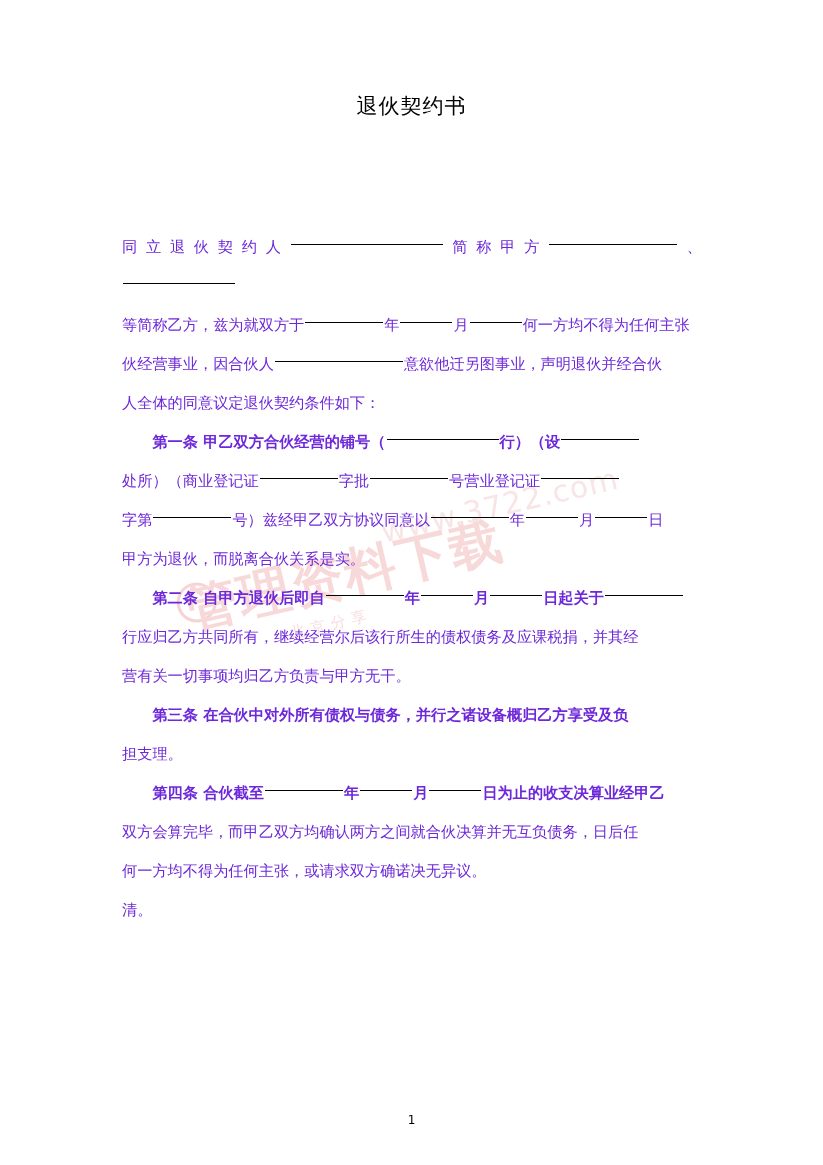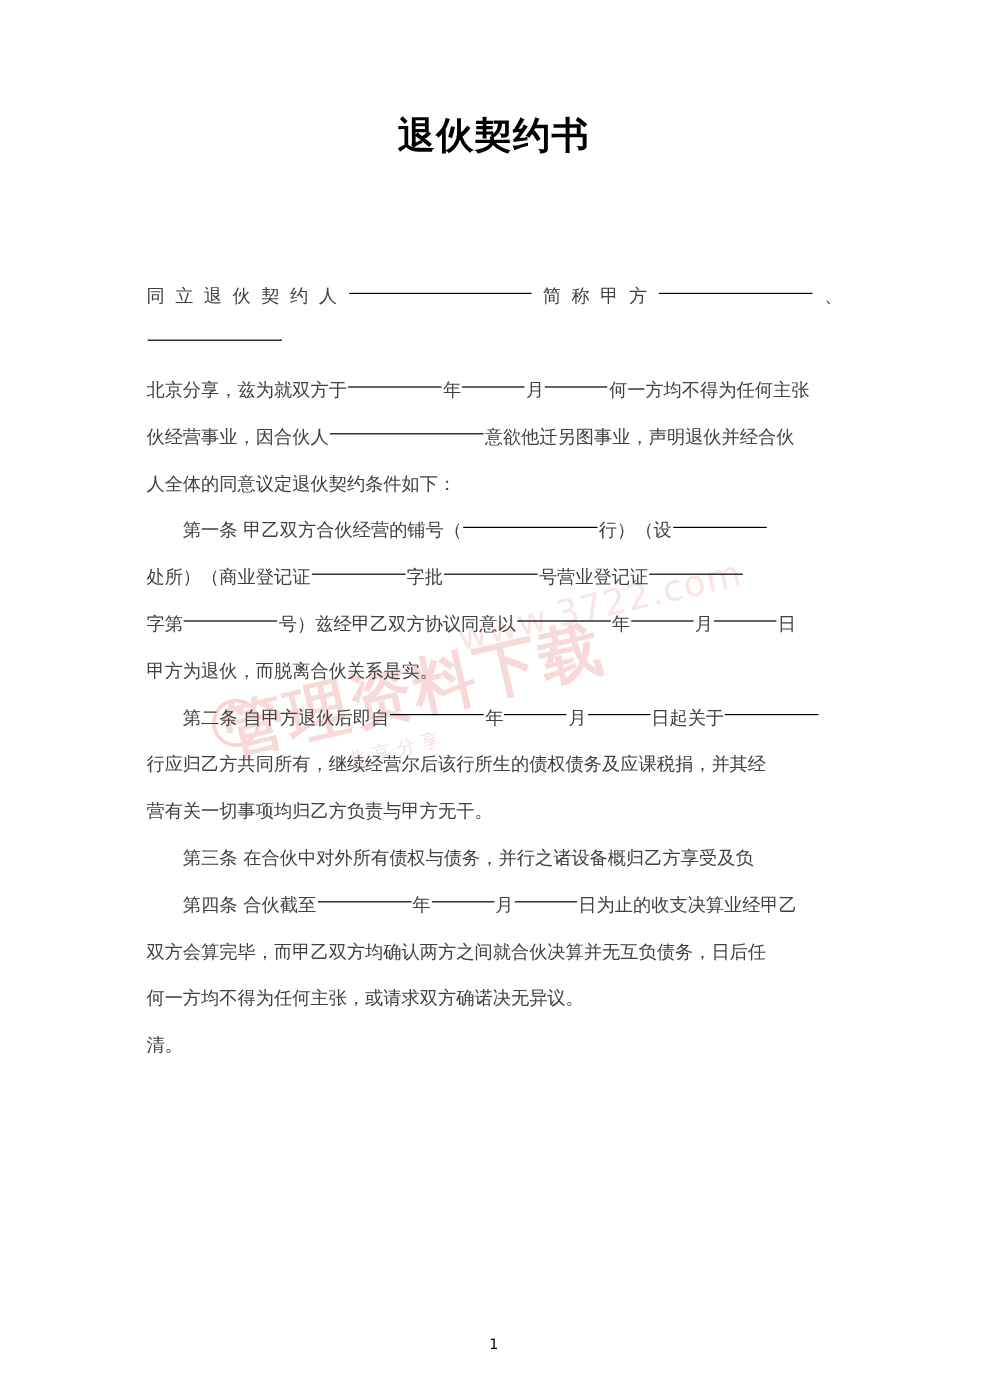--- a/index.html
+++ b/index.html
@@ -18,42 +18,43 @@
     background: #ffffff;
     overflow: hidden;
     box-sizing: border-box;
   }
   .doc-title {
     position: absolute;
     top: 92px;
     left: 0;
     width: 823px;
     text-align: center;
-    font-size: 31px;
-    font-weight: bold;
+    font-size: 21px;
+    font-weight: normal;
     color: #000000;
     letter-spacing: 1px;
   }
   .body-text {
     position: absolute;
     top: 228px;
     left: 122px;
     width: 580px;
     font-size: 15.2px;
     line-height: 39px;
-    color: #404040;
+    color: #6d28d9;
     text-align: justify;
     text-justify: inter-ideograph;
   }
   .para {
     margin: 0;
     padding: 0;
   }
   .para.indent {
     text-indent: 2em;
+    font-weight: bold;
   }
   .blank {
     display: inline-block;
     border-bottom: 1px solid #000000;
     vertical-align: baseline;
     height: 1.02em;
     margin: 0 1px;
   }
   .b-sm { width: 52px; }
   .b-md { width: 78px; }
@@ -127,31 +128,32 @@
 
   <div class="watermark">
     <div class="wm-circle"></div>
     <div class="wm-main">管理资料下载</div>
     <div class="wm-url">www.3722.com</div>
     <div class="wm-sub">北京分享</div>
   </div>
 
   <div class="body-text">
       <div class="para"><span>同立退伙契约人</span><span class="blank b-xxl">&nbsp;</span><span>简称甲方</span><span class="blank b-xl">&nbsp;</span><span>、</span><span class="blank b-lg">&nbsp;</span></div>
-      <div class="para"><span>北京分享，兹为就双方于</span><span class="blank b-md">&nbsp;</span><span>年</span><span class="blank b-sm">&nbsp;</span><span>月</span><span class="blank b-sm">&nbsp;</span><span>何一方均不得为任何主张</span></div>
+      <div class="para"><span>等简称乙方，兹为就双方于</span><span class="blank b-md">&nbsp;</span><span>年</span><span class="blank b-sm">&nbsp;</span><span>月</span><span class="blank b-sm">&nbsp;</span><span>何一方均不得为任何主张</span></div>
       <div class="para"><span>伙经营事业，因合伙人</span><span class="blank b-xl">&nbsp;</span><span>意欲他迁另图事业，声明退伙并经合伙</span></div>
       <div class="para"><span>人全体的同意议定退伙契约条件如下：</span></div>
       <div class="para indent"><span>第一条  甲乙双方合伙经营的铺号（</span><span class="blank b-lg">&nbsp;</span><span>行）（设</span><span class="blank b-md">&nbsp;</span></div>
       <div class="para"><span>处所）（商业登记证</span><span class="blank b-md">&nbsp;</span><span>字批</span><span class="blank b-md">&nbsp;</span><span>号营业登记证</span><span class="blank b-md">&nbsp;</span></div>
       <div class="para"><span>字第</span><span class="blank b-md">&nbsp;</span><span>号）兹经甲乙双方协议同意以</span><span class="blank b-md">&nbsp;</span><span>年</span><span class="blank b-sm">&nbsp;</span><span>月</span><span class="blank b-sm">&nbsp;</span><span>日</span></div>
       <div class="para"><span>甲方为退伙，而脱离合伙关系是实。</span></div>
       <div class="para indent"><span>第二条  自甲方退伙后即自</span><span class="blank b-md">&nbsp;</span><span>年</span><span class="blank b-sm">&nbsp;</span><span>月</span><span class="blank b-sm">&nbsp;</span><span>日起关于</span><span class="blank b-md">&nbsp;</span></div>
       <div class="para"><span>行应归乙方共同所有，继续经营尔后该行所生的债权债务及应课税捐，并其经</span></div>
       <div class="para"><span>营有关一切事项均归乙方负责与甲方无干。</span></div>
       <div class="para indent"><span>第三条  在合伙中对外所有债权与债务，并行之诸设备概归乙方享受及负</span></div>
+      <div class="para"><span>担支理。</span></div>
       <div class="para indent"><span>第四条  合伙截至</span><span class="blank b-md">&nbsp;</span><span>年</span><span class="blank b-sm">&nbsp;</span><span>月</span><span class="blank b-sm">&nbsp;</span><span>日为止的收支决算业经甲乙</span></div>
       <div class="para"><span>双方会算完毕，而甲乙双方均确认两方之间就合伙决算并无互负债务，日后任</span></div>
       <div class="para"><span>何一方均不得为任何主张，或请求双方确诺决无异议。</span></div>
       <div class="para"><span>清。</span></div>
     </div>
 
   <div class="page-number">1</div>
 
 </div>
 

